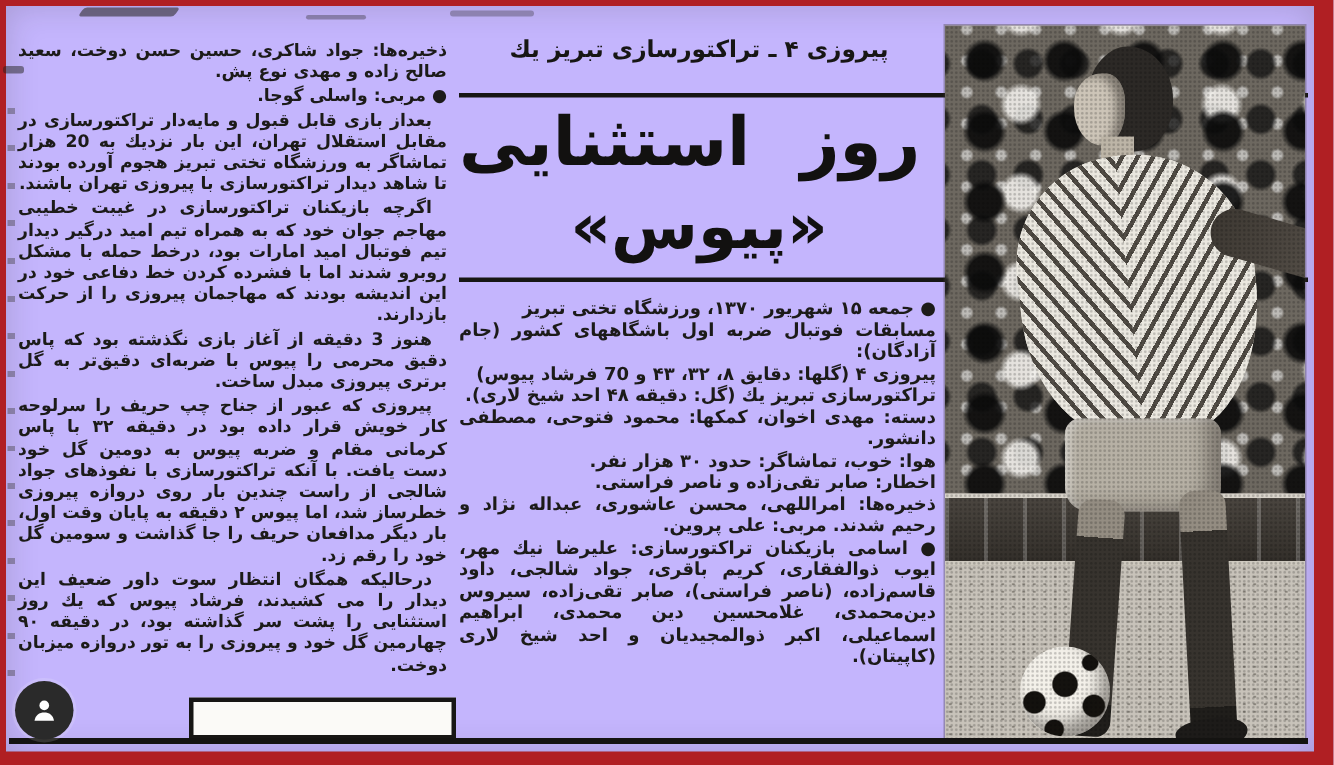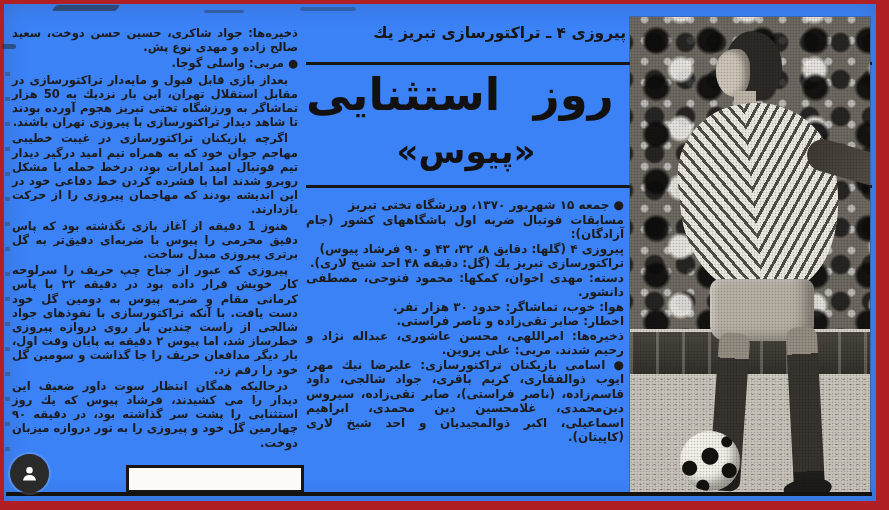--- a/index.html
+++ b/index.html
@@ -3,51 +3,51 @@
 <meta charset="utf-8">
 <style>
   html,body{margin:0;padding:0;}
   body{
     width:889px;height:510px;position:relative;overflow:hidden;
     background:#b01f23;
     font-family:"DejaVu Sans",sans-serif;
   }
   .paper{
     position:absolute;left:4px;top:4px;width:872px;height:497px;
-    background:#3b82f6;
+    background:#c4b5fd;
     box-shadow:inset 0 0 22px rgba(40,35,30,.18);
   }
   
   .left-col{
     position:absolute;left:8px;top:22px;width:286px;
     direction:rtl;text-align:justify;
     font-size:11.5px;line-height:14.2px;font-weight:700;color:#1c1b19;
   }
   .left-col p{margin:0 0 2px;text-indent:10px;}
   .left-col p.no-indent{text-indent:0;}
   
   .mid-col{position:absolute;left:302px;top:0;width:320px;height:497px;}
   .kicker{
     position:absolute;top:20px;left:0;width:100%;
-    direction:rtl;text-align:right;
+    direction:rtl;text-align:center;
     font-size:15.5px;font-weight:700;color:#17161.4;color:#171614;
   }
   .rule{position:absolute;left:302px;width:566px;height:3px;background:#171614;}
   .rule-top{top:58px;}
   .rule-bottom{top:181px;}
   .headline{
     position:absolute;top:60px;left:0;width:100%;margin:0;
     direction:rtl;text-align:left;
     font-size:45px;line-height:62px;font-weight:700;color:#121110;
     word-spacing:18px;letter-spacing:-1px;
   }
   .headline-sub{
     position:absolute;top:122px;left:0;width:100%;margin:0;
     direction:rtl;text-align:center;
-    font-size:34px;line-height:50px;font-weight:700;color:#121110;
+    font-size:42px;line-height:50px;font-weight:700;color:#121110;
   }
   .report{
     position:absolute;top:194px;left:0;width:318px;
     direction:rtl;text-align:justify;
     font-size:12px;line-height:14.5px;font-weight:700;color:#1c1b19;
   }
   .report p{margin:0;}
   
   .photo{
     position:absolute;left:626px;top:13px;width:240px;height:477px;
@@ -162,38 +162,38 @@
 
   <div class="smudge smudge-a"></div>
   <div class="smudge smudge-b"></div>
   <div class="smudge smudge-c"></div>
   <div class="smudge smudge-d"></div>
   <div class="margin-marks"></div>
 
   <div class="left-col">
     <p class="no-indent">ذخیره‌ها: جواد شاکری، حسین حسن دوخت، سعید صالح زاده و مهدی نوع پش.</p>
     <p class="no-indent">● مربی: واسلی گوجا.</p>
-    <p>بعداز بازی قابل قبول و مایه‌دار تراکتورسازی در مقابل استقلال تهران، این بار نزدیك به 50 هزار تماشاگر به ورزشگاه تختی تبریز هجوم آورده بودند تا شاهد دیدار تراکتورسازی با پیروزی تهران باشند.</p>
+    <p>بعداز بازی قابل قبول و مایه‌دار تراکتورسازی در مقابل استقلال تهران، این بار نزدیك به 20 هزار تماشاگر به ورزشگاه تختی تبریز هجوم آورده بودند تا شاهد دیدار تراکتورسازی با پیروزی تهران باشند.</p>
     <p>اگرچه بازیکنان تراکتورسازی در غیبت خطیبی مهاجم جوان خود که به همراه تیم امید درگیر دیدار تیم فوتبال امید امارات بود، درخط حمله با مشکل روبرو شدند اما با فشرده کردن خط دفاعی خود در این اندیشه بودند که مهاجمان پیروزی را از حرکت بازدارند.</p>
-    <p>هنوز 1 دقیقه از آغاز بازی نگذشته بود که پاس دقیق محرمی را پیوس با ضربه‌ای دقیق‌تر به گل برتری پیروزی مبدل ساخت.</p>
+    <p>هنوز 3 دقیقه از آغاز بازی نگذشته بود که پاس دقیق محرمی را پیوس با ضربه‌ای دقیق‌تر به گل برتری پیروزی مبدل ساخت.</p>
     <p>پیروزی که عبور از جناح چپ حریف را سرلوحه کار خویش قرار داده بود در دقیقه ۳۲ با پاس کرمانی مقام و ضربه پیوس به دومین گل خود دست یافت. با آنکه تراکتورسازی با نفوذهای جواد شالجی از راست چندین بار روی دروازه پیروزی خطرساز شد، اما پیوس ۲ دقیقه به پایان وقت اول، بار دیگر مدافعان حریف را جا گذاشت و سومین گل خود را رقم زد.</p>
     <p>درحالیکه همگان انتظار سوت داور ضعیف این دیدار را می کشیدند، فرشاد پیوس که یك روز استثنایی را پشت سر گذاشته بود، در دقیقه ۹۰ چهارمین گل خود و پیروزی را به تور دروازه میزبان دوخت.</p>
   </div>
 
   <div class="rule rule-top"></div>
   <div class="rule rule-bottom"></div>
 
   <div class="mid-col">
     <div class="kicker">پیروزی ۴ ـ تراکتورسازی تبریز یك</div>
     <h1 class="headline">روز استثنایی</h1>
     <h2 class="headline-sub">«پیوس»</h2>
     <div class="report">
       <p>● جمعه ۱۵ شهریور ۱۳۷۰، ورزشگاه تختی تبریز</p>
       <p>مسابقات فوتبال ضربه اول باشگاههای کشور (جام آزادگان):</p>
-      <p>پیروزی ۴ (گلها: دقایق ۸، ۳۲، ۴۳ و ۹۰ فرشاد پیوس)</p>
+      <p>پیروزی ۴ (گلها: دقایق ۸، ۳۲، ۴۳ و 70 فرشاد پیوس)</p>
       <p>تراکتورسازی تبریز یك (گل: دقیقه ۴۸ احد شیخ لاری).</p>
       <p>دسته: مهدی اخوان، کمکها: محمود فتوحی، مصطفی دانشور.</p>
       <p>هوا: خوب، تماشاگر: حدود ۳۰ هزار نفر.</p>
       <p>اخطار: صابر تقی‌زاده و ناصر فراستی.</p>
       <p>ذخیره‌ها: امراللهی، محسن عاشوری، عبداله نژاد و رحیم شدند. مربی: علی پروین.</p>
       <p>● اسامی بازیکنان تراکتورسازی: علیرضا نیك مهر، ایوب ذوالفقاری، کریم باقری، جواد شالجی، داود قاسم‌زاده، (ناصر فراستی)، صابر تقی‌زاده، سیروس دین‌محمدی، غلامحسین دین محمدی، ابراهیم اسماعیلی، اکبر ذوالمجیدیان و احد شیخ لاری (کاپیتان).</p>
     </div>
   </div>
 
   <div class="photo">

